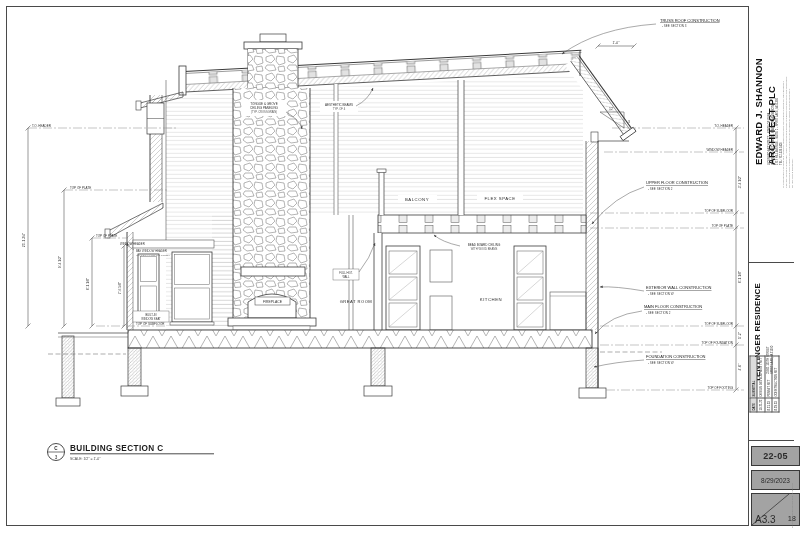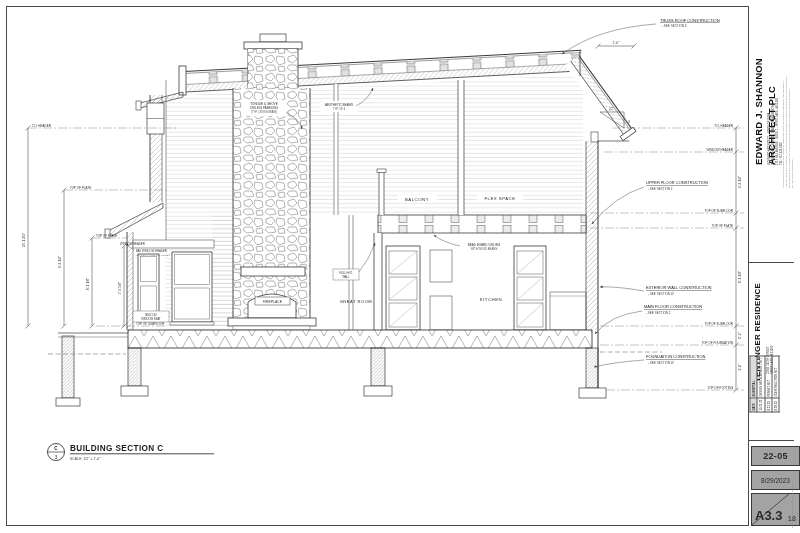--- a/index.html
+++ b/index.html
@@ -18,21 +18,21 @@
   .proj-addr{left:18px;top:272px;height:96px;font-size:2.7px;color:#333;line-height:1.6;}
   #subtable{position:absolute;left:-13px;top:363px;width:57px;height:30px;transform:rotate(-90deg);}
   #subtable table{width:100%;height:100%;border-collapse:collapse;font-size:2.8px;}
   #subtable td,#subtable th{border:0.4px solid #555;padding:0 1px;white-space:nowrap;overflow:hidden;text-align:left;}
   #subtable th{background:#dcdcdc;font-weight:bold;}
   .tbbox{position:absolute;left:2px;width:49px;border:1px solid #3a3a3a;box-sizing:border-box;background:#a3a3a3;
          display:flex;align-items:center;justify-content:center;}
   .num{top:440px;height:20px;font-size:9px;font-weight:bold;letter-spacing:.3px;}
   .date{top:464px;height:20px;font-size:6.5px;}
   .sheetbox{top:487px;height:33px;}
-  .sheetbox .a{position:absolute;left:3px;top:14px;font-size:13px;font-weight:bold;}
+  .sheetbox .a{position:absolute;left:3px;top:20px;font-size:10px;font-weight:normal;}
   .sheetbox .b{position:absolute;right:3px;bottom:2px;font-size:7.5px;font-weight:normal;}
   .pathtext{left:42px;top:388px;height:134px;font-size:2.2px;color:#888;}
 </style>
 </head>
 <body>
 
 <div id="sheet">
   <div id="border"></div>
 
   <svg id="dwg" width="748" height="533" viewBox="0 0 748 533">

